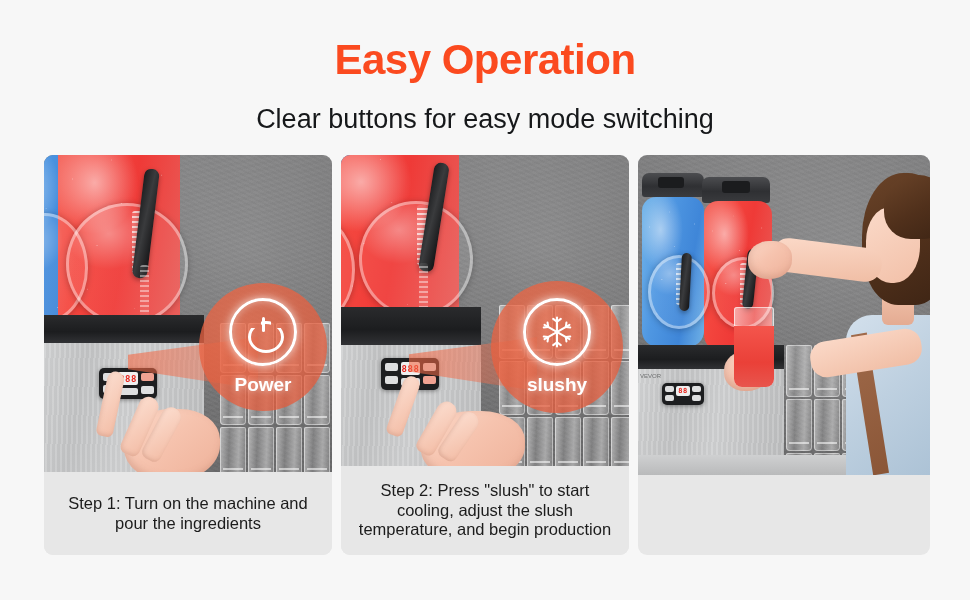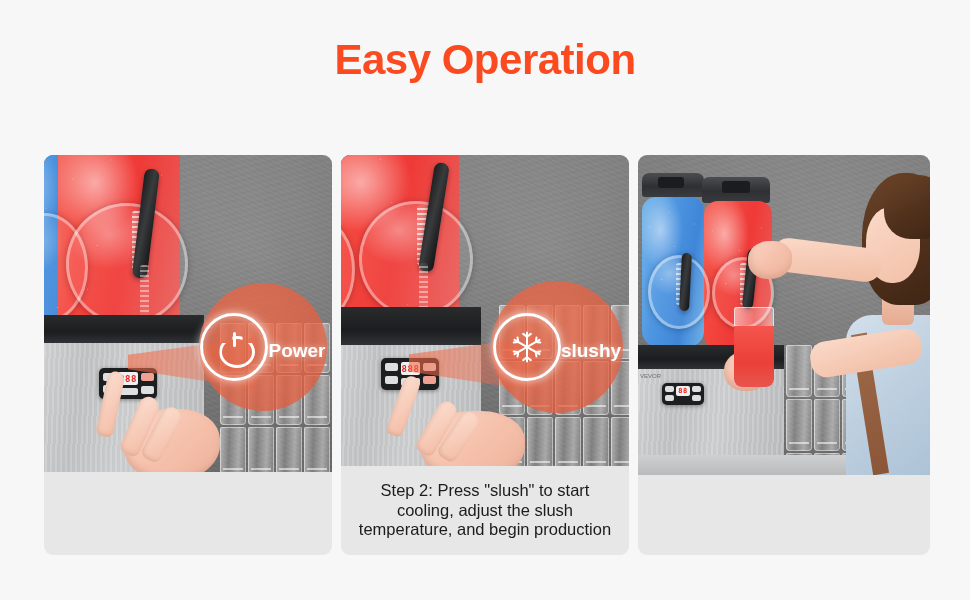--- a/index.html
+++ b/index.html
@@ -126,21 +126,21 @@
     background:linear-gradient(140deg,#fbd8c8 0%,#f6c3ae 45%,#eeb199 100%);
     box-shadow:inset 2px -3px 7px rgba(180,120,100,.35);}
   .hand .finger{position:absolute;border-radius:10px 10px 7px 7px;
     background:linear-gradient(120deg,#fcded0,#f3bda6);
     box-shadow:inset 1px -2px 4px rgba(180,120,100,.30);}
 
   
   .cone{position:absolute;background:linear-gradient(90deg, rgba(244,106,71,.62), rgba(244,106,71,.30));}
   .bubble{position:absolute;border-radius:50%;
     background:radial-gradient(circle at 40% 32%, rgba(238,106,72,.78), rgba(228,86,54,.72));
-    display:flex;flex-direction:row;align-items:center;justify-content:center;}
+    display:flex;flex-direction:column;align-items:center;justify-content:center;}
   .bubble .ring{width:62px;height:62px;border-radius:50%;
     border:3px solid #fff;display:flex;align-items:center;justify-content:center;
     box-shadow:0 0 10px rgba(255,255,255,.75), inset 0 0 8px rgba(255,255,255,.45);}
   .bubble .lbl{margin-top:8px;color:#fff;font-weight:bold;font-size:19px;
     text-shadow:0 0 7px rgba(255,255,255,.55);}
 
   
   .pwr{position:relative;width:30px;height:30px;}
   .pwr .arc{position:absolute;left:0;top:4px;width:30px;height:26px;border-radius:50%;
     border:3px solid #fff;clip-path:polygon(0 22%,36% 22%,36% 0,64% 0,64% 22%,100% 22%,100% 100%,0 100%);}
@@ -164,20 +164,21 @@
   .cup .fill{position:absolute;left:0;right:0;bottom:0;height:76%;
     background:linear-gradient(180deg,#f4554c,#ea4038 60%,#e8554d);}
   .counter{position:absolute;background:linear-gradient(180deg,#cfd0d1,#b9babb);}
 </style>
 </head>
 <body>
 
 <div class="page">
 
   <div class="headline">Easy Operation</div>
+  <div class="subhead">Clear buttons for easy mode switching</div>
 
   <div class="panels">
 
     <div class="panel p1">
       <div class="photo">
         <div class="wall"></div>
 
         <div class="tank blue" style="left:-52px;top:-6px;width:104px;height:180px;">
           <div class="body"></div>
         </div>
@@ -230,20 +231,21 @@
         <div class="bubble" style="left:155px;top:128px;width:128px;height:128px;">
           <div class="ring">
             <div class="pwr">
                 <div class="arc"></div>
                 <div class="bar"></div>
               </div>
           </div>
           <div class="lbl">Power</div>
         </div>
       </div>
+      <div class="caption">Step 1: Turn on the machine and pour the ingredients</div>
     </div>
 
     <div class="panel p2">
       <div class="photo">
         <div class="wall"></div>
 
         <div class="tank blue" style="left:-70px;top:-6px;width:92px;height:180px;">
             <div class="body"></div>
           </div>
         <div class="tank red" style="left:-22px;top:-14px;width:140px;height:186px;">

